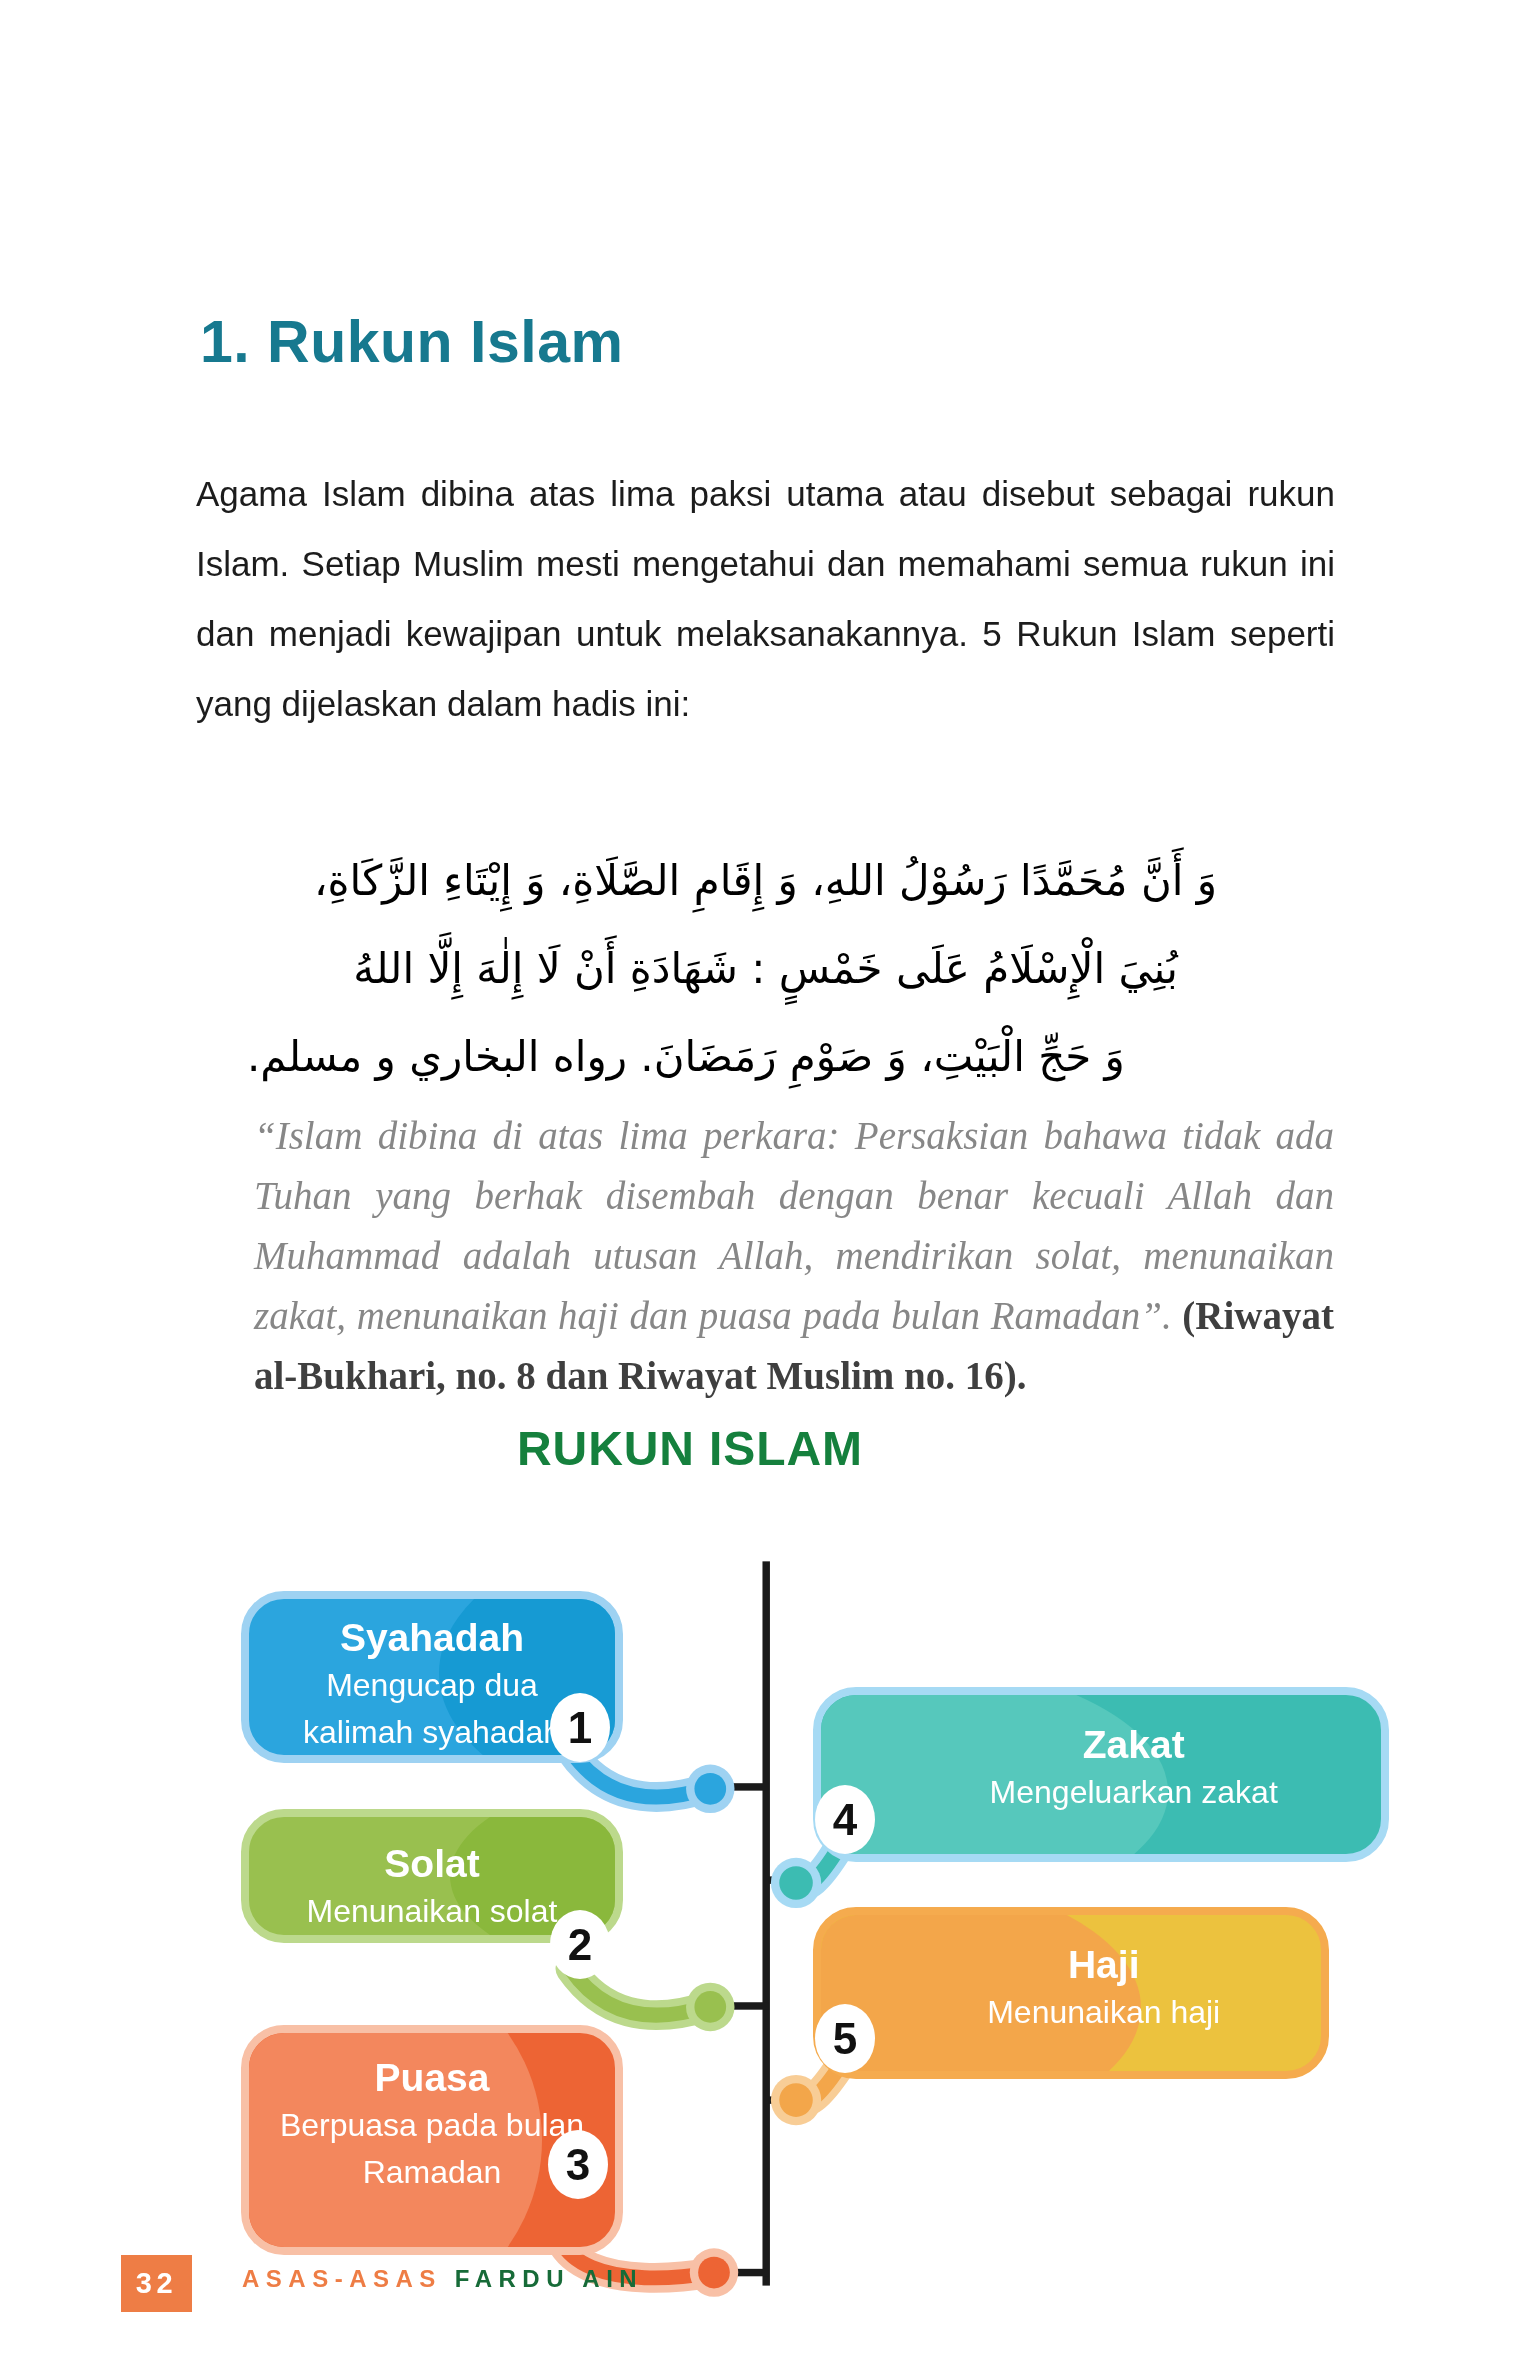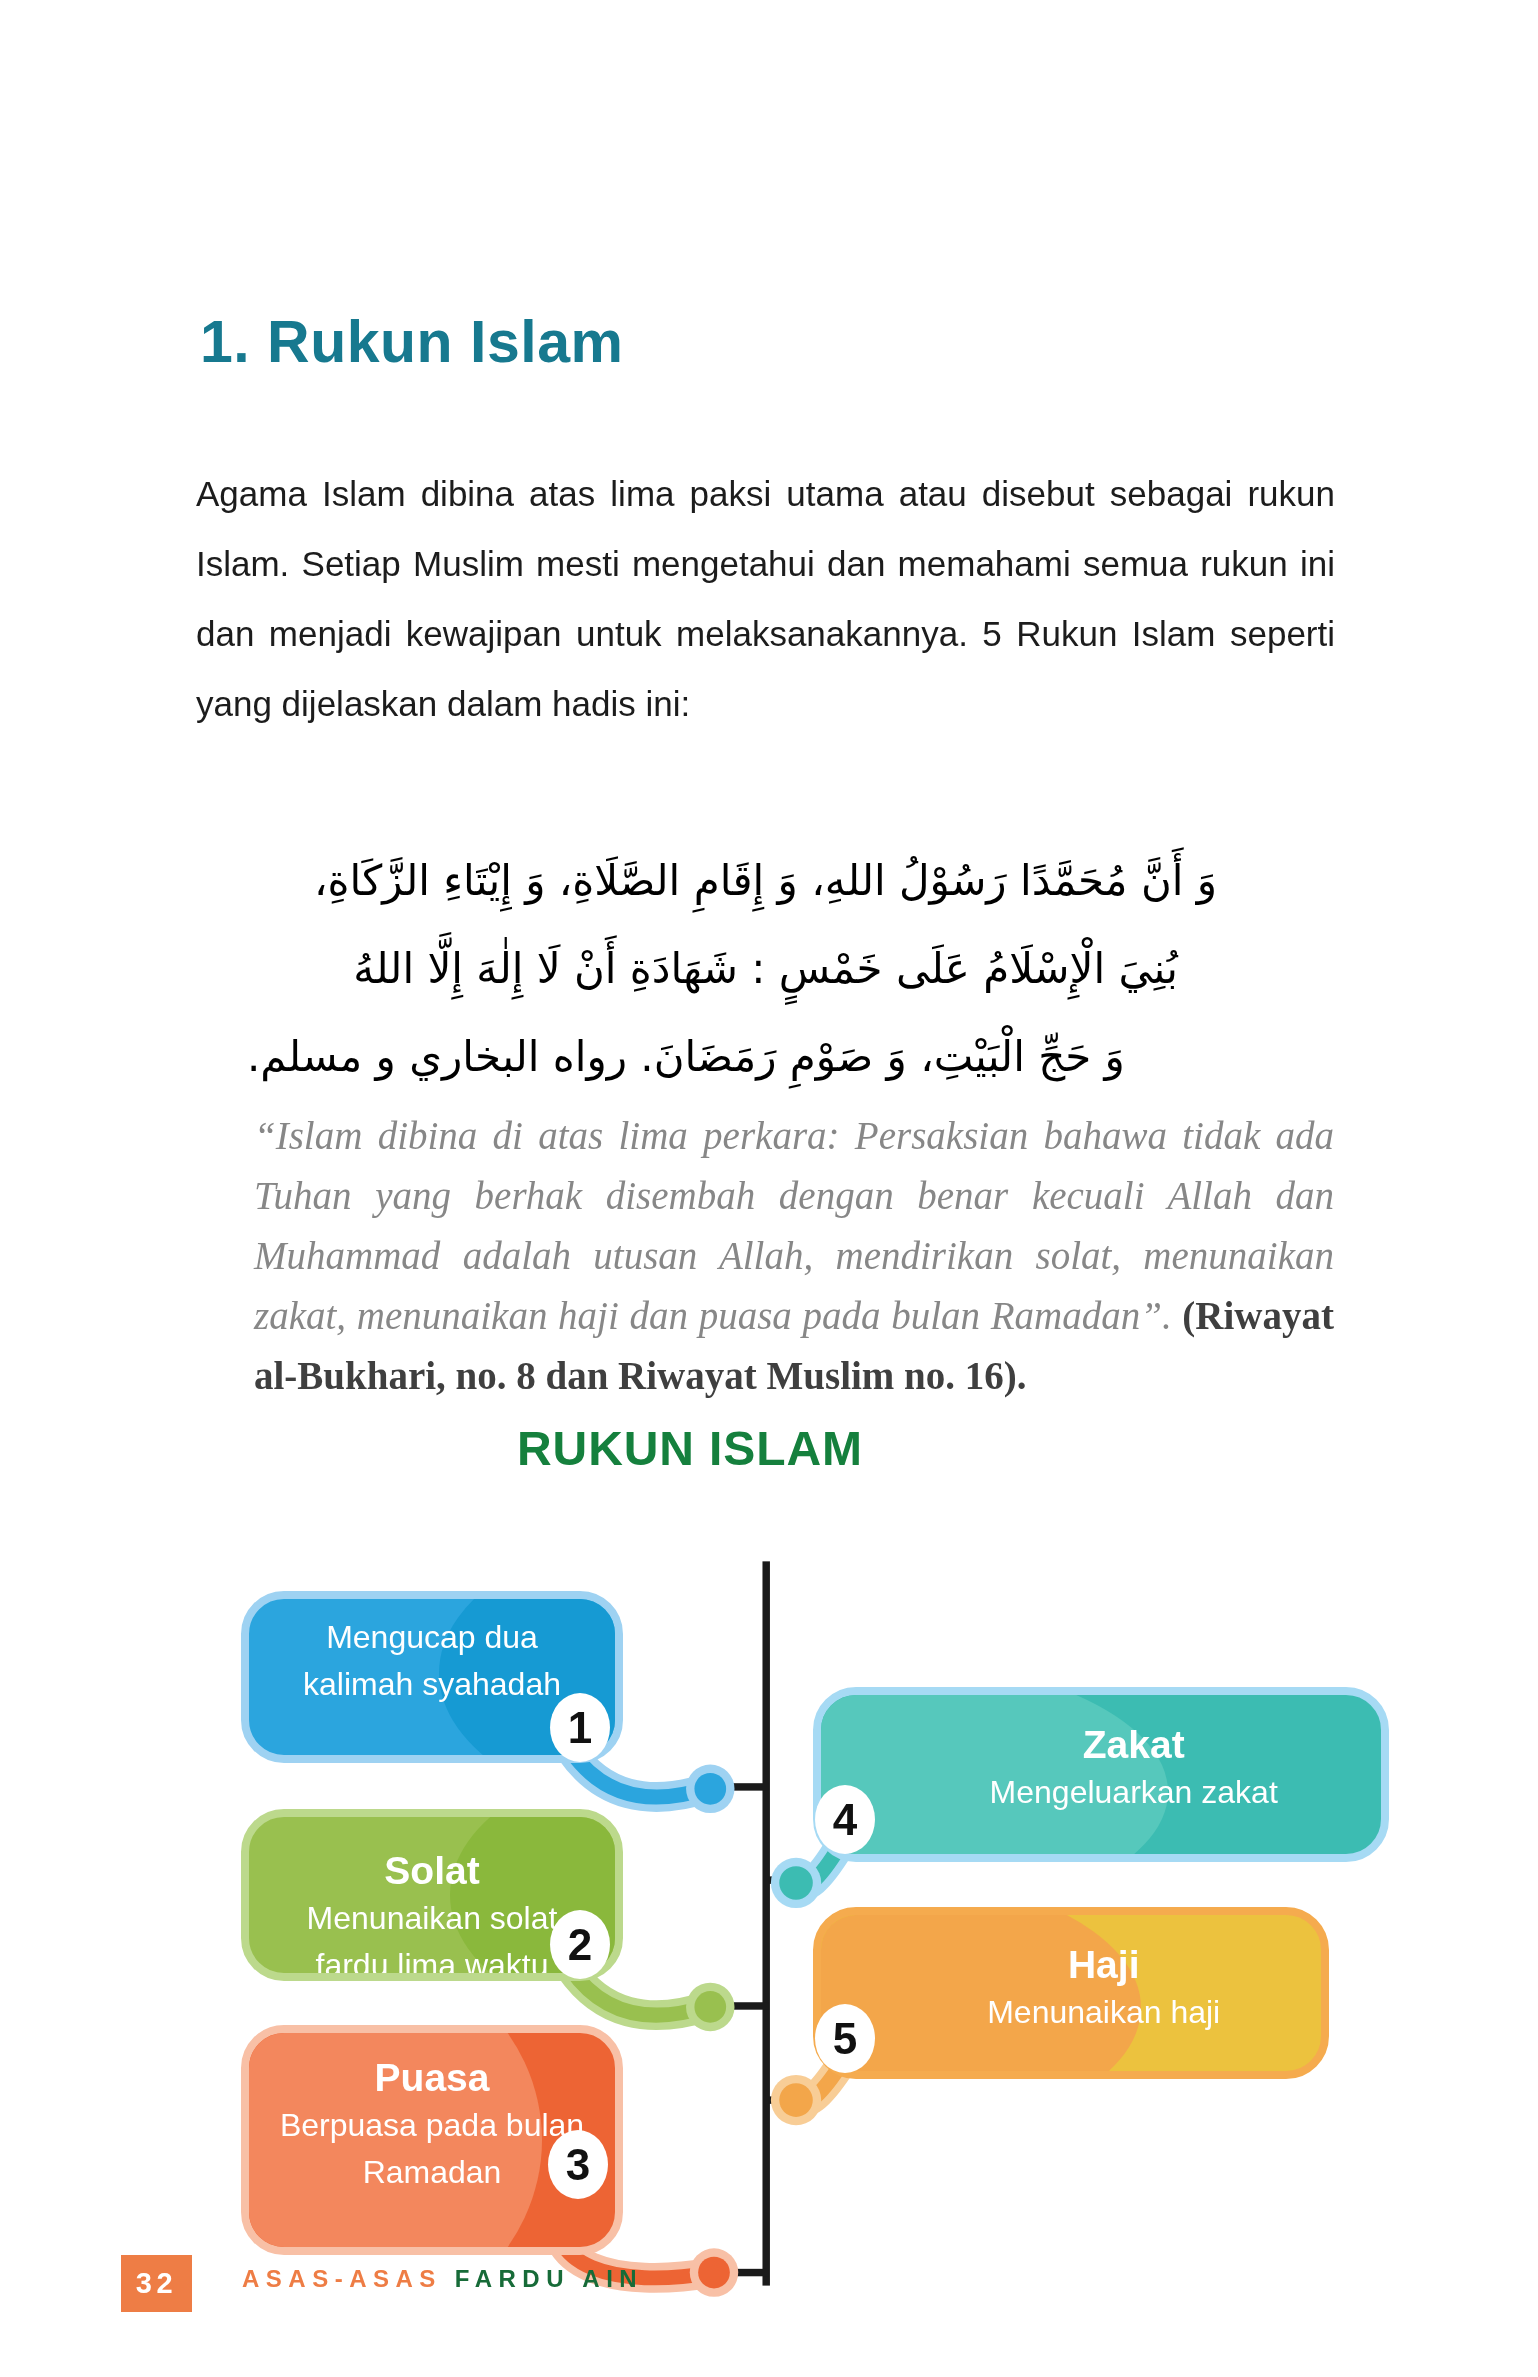--- a/index.html
+++ b/index.html
@@ -51,21 +51,21 @@
     position:absolute;overflow:hidden;border-radius:43px;box-sizing:border-box;
     z-index:2;text-align:center;color:#fff;
   }
   .tone{position:absolute;border-radius:50%;}
   .b-title{position:relative;z-index:2;font-size:39px;font-weight:bold;line-height:48px;}
   .b-desc{position:relative;z-index:2;font-size:32px;line-height:47px;margin:0 auto;}
   
   .p1{left:241px;top:1591px;width:382px;height:172px;background:#2ba5de;border:8.4px solid #9ed2f2;padding-top:15px;}
   .p1 .tone{left:52%;top:-45%;width:135%;height:185%;background:#169ad3;}
   
-  .p2{left:241px;top:1809px;width:382px;height:172px;background:#99c04f;border:8.4px solid #bcd98c;padding-top:30px;}
+  .p2{left:241px;top:1809px;width:382px;height:134px;background:#99c04f;border:8.4px solid #bcd98c;padding-top:23px;}
   .p2 .tone{left:55%;top:-40%;width:130%;height:180%;background:#8ab83c;}
   
   .p3{left:241px;top:2025px;width:382px;height:230px;background:#ed6434;border:8.4px solid #f8c0a6;padding-top:20.5px;}
   .p3 .tone{left:-45%;top:-45%;width:125%;height:190%;background:#f3875d;}
   
   .p4{left:813px;top:1687px;width:576px;height:175px;background:#3cbcb2;border:8.4px solid #a6daf4;padding:26px 18.6px 0 84px;}
   .p4 .tone{left:-50%;top:-25%;width:112%;height:172%;background:#56c8bc;}
   
   .p5{left:813px;top:1907px;width:516px;height:172px;background:#ecc23e;border:8.4px solid #f5ab4e;padding:26px 18.6px 0 84px;}
   .p5 .tone{left:-48%;top:-28%;width:112%;height:175%;background:#f3a64a;}
@@ -140,20 +140,21 @@
   <g>
     <path d="M 900 2218 Q 868 2266 856 2252" fill="none" stroke="#f8cd96" stroke-width="32" stroke-linecap="round"></path>
     <path d="M 900 2218 Q 868 2266 856 2252" fill="none" stroke="#f3a64a" stroke-width="16" stroke-linecap="round"></path>
     <circle cx="854" cy="2253" r="27" fill="#f8cd96"></circle>
       <circle cx="854" cy="2253" r="18" fill="#f3a64a"></circle>
   </g>
 </svg>
 
 <div class="bubble p1">
   <span class="tone"></span>
+  <div class="b-title">Syahadah</div>
   <div class="b-desc">Mengucap dua kalimah syahadah</div>
 </div>
 <div class="bubble p2">
   <span class="tone"></span>
   <div class="b-title">Solat</div>
   <div class="b-desc">Menunaikan solat fardu lima waktu</div>
 </div>
 <div class="bubble p3">
   <span class="tone"></span>
   <div class="b-title">Puasa</div>

